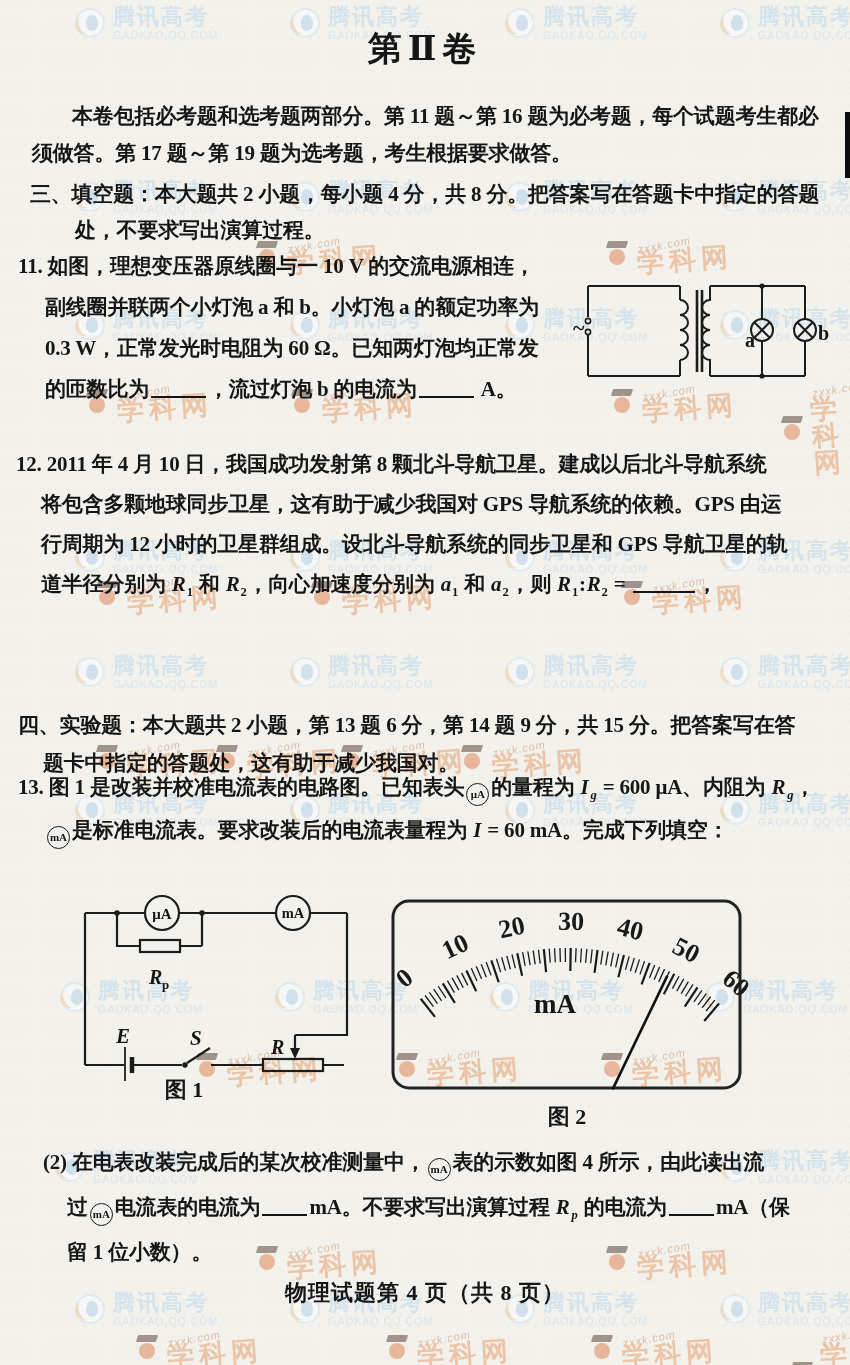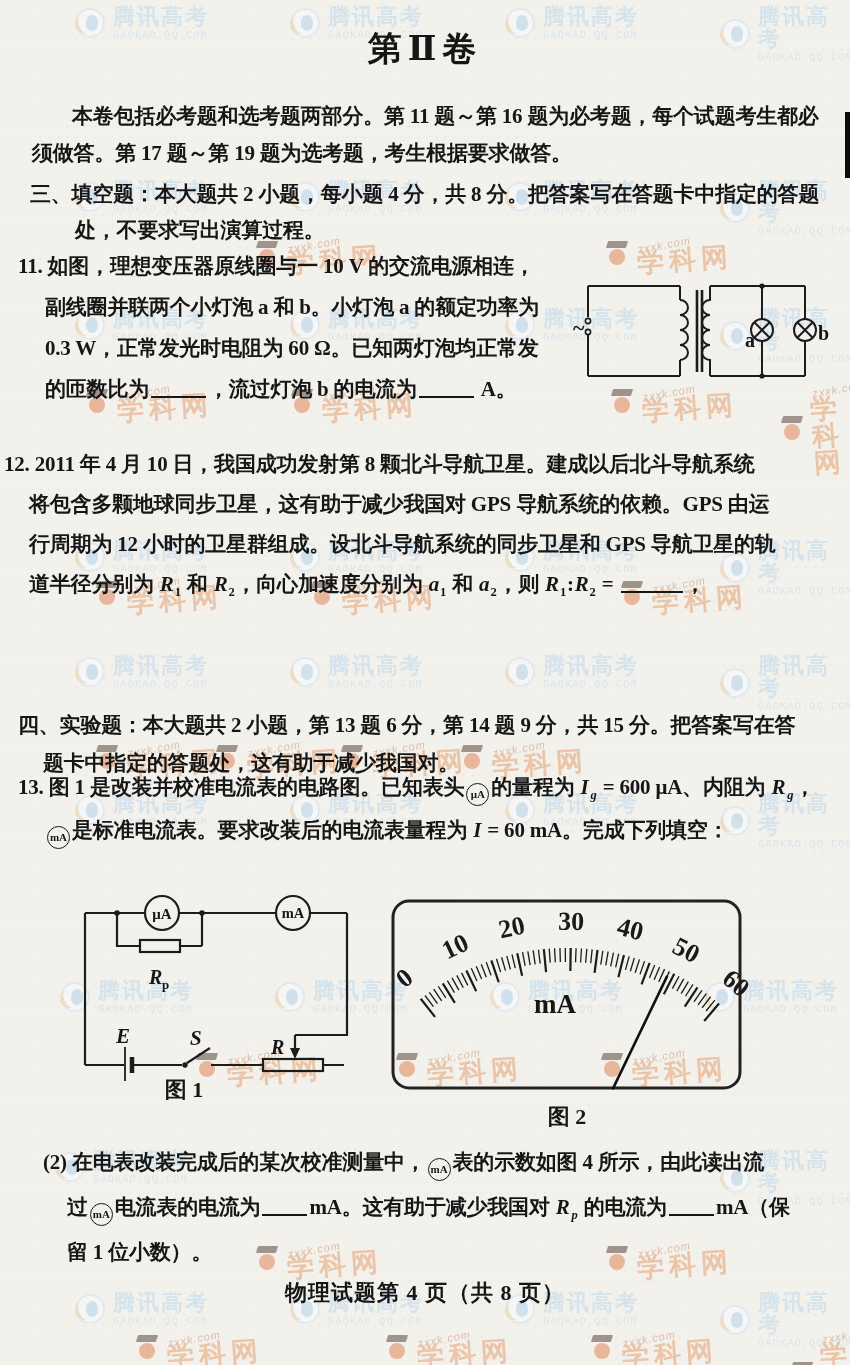--- a/index.html
+++ b/index.html
@@ -39,21 +39,21 @@
   .qq-icon{position:relative;width:30px;height:30px;border-radius:50%;
     background:#f8fbfd;border:2px solid #d3e4f1;box-sizing:border-box;flex:0 0 auto;}
   .qq-swirl{position:absolute;left:-2px;top:5px;width:15px;height:19px;border-radius:50%;
     border-left:4px solid #e9cfa7;transform:rotate(-22deg);}
   .qq-body{position:absolute;left:9px;top:5px;width:12px;height:16px;
     border-radius:50% 50% 46% 46%;background:#b6d5ec;}
   .qq-txt{display:flex;flex-direction:column;line-height:1;}
   .qq-brand{font-size:22px;font-weight:700;color:#bed9ec;letter-spacing:2px;
     font-family:"Liberation Sans","DejaVu Sans",sans-serif;}
   .qq-domain{font-size:10.5px;color:#c7dcec;letter-spacing:1px;margin-top:2px;
-    font-family:Liberation Mono, monospace;}
+    font-family:Liberation Sans, sans-serif;}
   .wm-zxxk{opacity:.6;}
   .zx-mascot{position:relative;width:24px;height:28px;flex:0 0 auto;}
   .zx-cap{position:absolute;left:2px;top:0;width:20px;height:7px;background:#6a564c;
     transform:skewX(-18deg);border-radius:1px;}
   .zx-face{position:absolute;left:4px;top:8px;width:16px;height:16px;border-radius:50%;background:#e29067;}
   .zx-txt{display:flex;flex-direction:column;line-height:1;}
   .zx-domain{font-size:11px;font-style:italic;color:#cf9a7c;transform:rotate(-10deg);
     letter-spacing:1px;font-family:"Liberation Sans","DejaVu Sans",sans-serif;}
   .zx-brand{font-size:27px;font-weight:700;color:#e8a87c;letter-spacing:5px;transform:rotate(-4deg);}
   .scan-mark{position:absolute;right:0;top:112px;width:5px;height:66px;background:#0c0c0c;}
@@ -659,21 +659,21 @@
     </g>
     <circle cx="15" cy="45" r="2.6" fill="none" stroke="#1c1c1c" stroke-width="1.6"></circle>
     <circle cx="15" cy="56" r="2.6" fill="none" stroke="#1c1c1c" stroke-width="1.6"></circle>
     <circle cx="189" cy="10" r="2.6" fill="#1c1c1c"></circle>
     <circle cx="189" cy="100" r="2.6" fill="#1c1c1c"></circle>
     <text class="svgtxt" x="0" y="59" font-size="22">~</text>
     <text class="svgtxt" x="172" y="71" font-size="20">a</text>
     <text class="svgtxt" x="245" y="64" font-size="20">b</text>
   </svg>
 
-  <div class="block hang" style="top:444px;left:4px;--lh:40px;--hang:25px">
+  <div class="block hang" style="top:444px;left:16px;--lh:40px;--hang:25px">
       <div class="tline"><span>12. 2011 年 4 月 10 日，我国成功发射第 8 颗北斗导航卫星。建成以后北斗导航系统</span></div>
       <div class="tline"><span>将包含多颗地球同步卫星，这有助于减少我国对 GPS 导航系统的依赖。GPS 由运</span></div>
       <div class="tline"><span>行周期为 12 小时的卫星群组成。设北斗导航系统的同步卫星和 GPS 导航卫星的轨</span></div>
       <div class="tline"><span>道半径分别为 </span><span class="it">R</span><span class="sub">1</span><span> 和 </span><span class="it">R</span><span class="sub">2</span><span>，向心加速度分别为 </span><span class="it">a</span><span class="sub">1</span><span> 和 </span><span class="it">a</span><span class="sub">2</span><span>，则 </span><span class="it">R</span><span class="sub">1</span><span>:</span><span class="it">R</span><span class="sub">2</span><span> = </span><span class="blank" style="width: 62px;"></span><span>，</span></div>
     </div>
 
   <div class="block hang" style="top:706px;left:18px;--lh:38px;--hang:25px">
       <div class="tline"><span>四、实验题：本大题共 2 小题，第 13 题 6 分，第 14 题 9 分，共 15 分。把答案写在答</span></div>
       <div class="tline"><span>题卡中指定的答题处，这有助于减少我国对。</span></div>
     </div>
@@ -781,20 +781,20 @@
         <text x="297.4452325238799" y="64.75146787767375" transform="rotate(27.03333333333333 297.4452325238799 64.75146787767375)" text-anchor="middle" class="dial-num">50</text>
         <text x="345.6074019593922" y="96.7099641667183" transform="rotate(40.099999999999994 345.6074019593922 96.7099641667183)" text-anchor="middle" class="dial-num">60</text>
         <line x1="227.57823387870613" y1="196.40811558860895" x2="282.27211453315346" y2="82.89785429493966" stroke="#111" stroke-width="2.6"></line>
       </g>
     <text class="svgtxt dial-unit" x="170" y="120" text-anchor="middle">mA</text>
     <text class="svgtxt fig-caption" x="182" y="231" text-anchor="middle">图 2</text>
   </svg>
 
   <div class="block hang" style="top:1140px;left:43px;--lh:45px;--hang:24px">
       <div class="tline"><span>(2) 在电表改装完成后的某次校准测量中，</span><span class="cmeter">mA</span><span>表的示数如图 4 所示，由此读出流</span></div>
-      <div class="tline"><span>过</span><span class="cmeter">mA</span><span>电流表的电流为</span><span class="blank" style="width: 45px;"></span><span>mA。这有助于减少我国对 </span><span class="it">R</span><span class="it sub">p</span><span> 的电流为</span><span class="blank" style="width: 45px;"></span><span>mA（保</span></div>
+      <div class="tline"><span>过</span><span class="cmeter">mA</span><span>电流表的电流为</span><span class="blank" style="width: 45px;"></span><span>mA。不要求写出演算过程 </span><span class="it">R</span><span class="it sub">p</span><span> 的电流为</span><span class="blank" style="width: 45px;"></span><span>mA（保</span></div>
       <div class="tline"><span>留 1 位小数）。</span></div>
     </div>
 
   <div class="footer">物理试题第 4 页（共 8 页）</div>
 
   <div class="scan-mark"></div>
 </div>
 
 </body></html>

